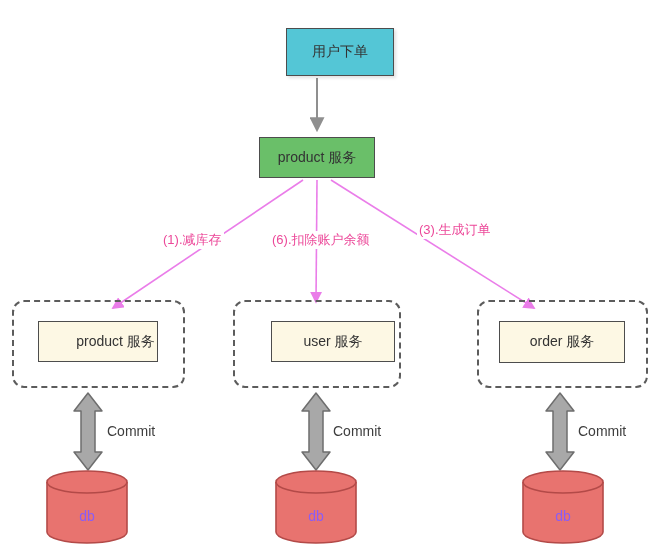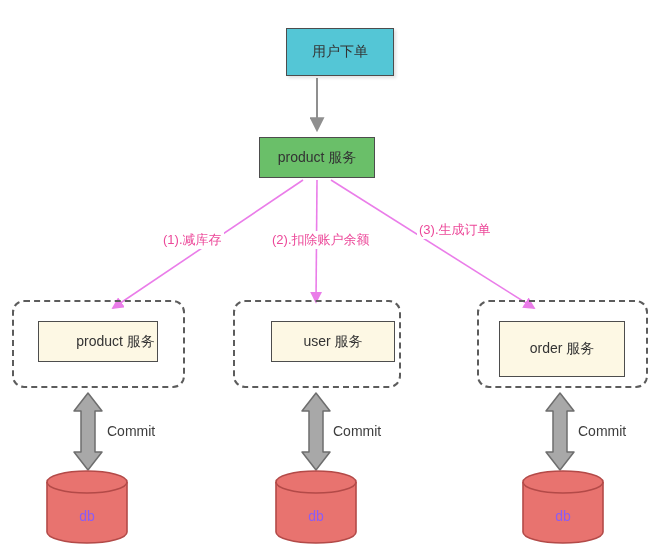--- a/index.html
+++ b/index.html
@@ -43,21 +43,21 @@
     border: 2px dashed #5c5c5c;
     border-radius: 12px;
     background: transparent;
   }
   .group-product { left: 12px;  top: 300px; width: 173px; height: 88px; }
   .group-user    { left: 233px; top: 300px; width: 168px; height: 88px; }
   .group-order   { left: 477px; top: 300px; width: 171px; height: 88px; }
   .node-service { background: #fdf8e4; }
   .node-product { left: 38px;  top: 321px; width: 120px; height: 41px; padding-left: 35px; }
   .node-user    { left: 271px; top: 321px; width: 124px; height: 41px; }
-  .node-ordersvc{ left: 499px; top: 321px; width: 126px; height: 56px; }
+  .node-ordersvc{ left: 499px; top: 321px; width: 126px; height: 42px; }
   .edge-label {
     position: absolute;
     font-size: 13px;
     color: #ec4899;
     background: #ffffff;
     padding: 0 2px;
     white-space: nowrap;
   }
   .edge-label-1 { left: 161px; top: 231px; }
   .edge-label-2 { left: 270px; top: 231px; }
@@ -123,21 +123,21 @@
 
   <div class="node node-order-entry">
     <span>用户下单</span>
   </div>
 
   <div class="node node-client">
     <span>product 服务</span>
   </div>
 
   <div class="edge-label edge-label-1">(1).减库存</div>
-  <div class="edge-label edge-label-2">(2).扣除账户余额</div>
+  <div class="edge-label edge-label-2">(6).扣除账户余额</div>
   <div class="edge-label edge-label-3">(3).生成订单</div>
 
   <div class="service-group group-product"></div>
   <div class="service-group group-user"></div>
   <div class="service-group group-order"></div>
 
   <div class="node node-service node-product">
     <span>product 服务</span>
   </div>
   <div class="node node-service node-user">

